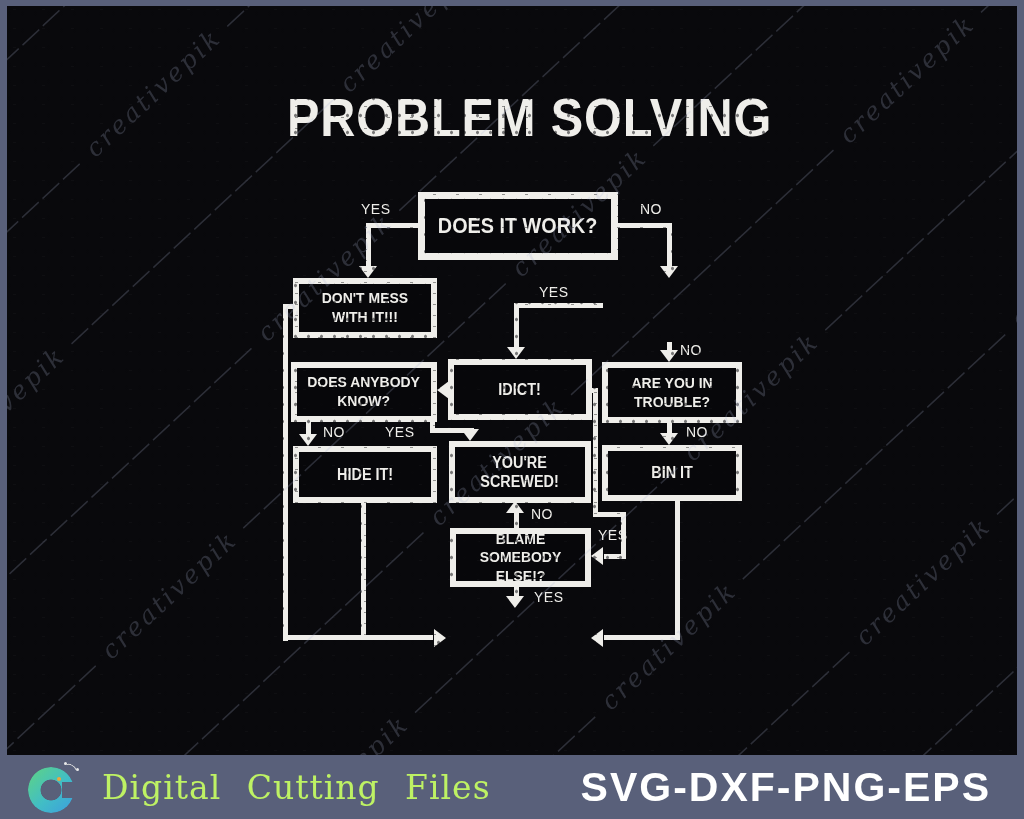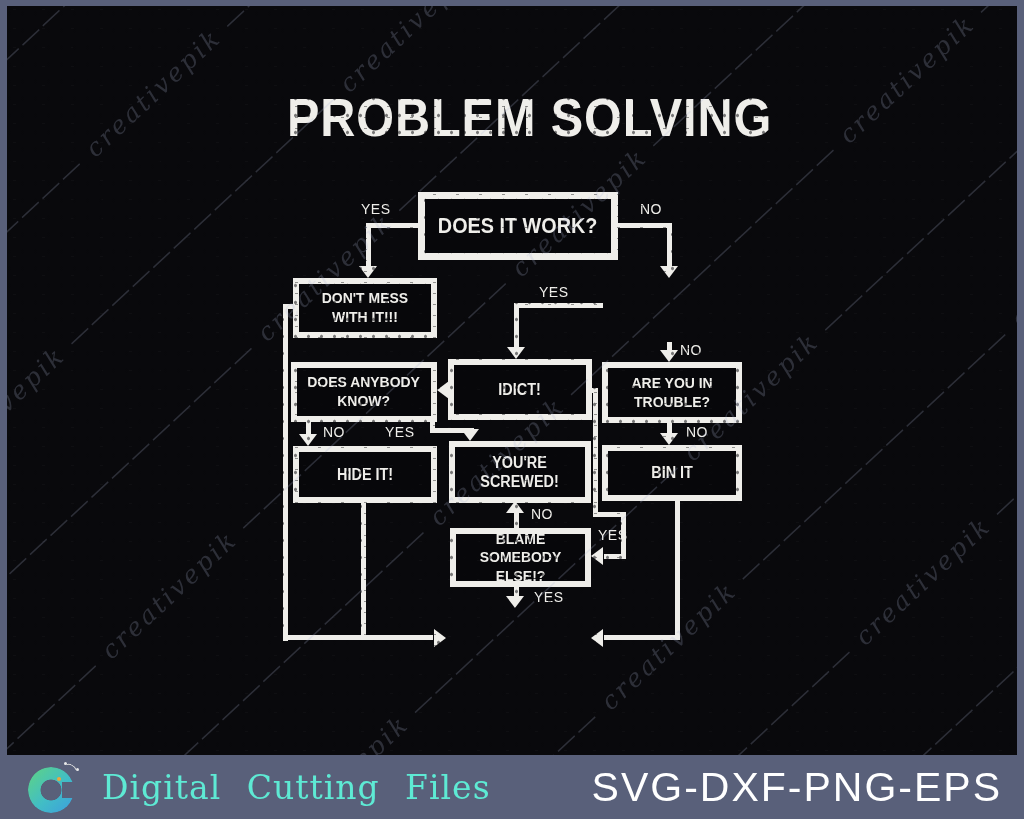--- a/index.html
+++ b/index.html
@@ -17,23 +17,23 @@
      -webkit-mask:radial-gradient(closest-side,transparent 44%,#000 47%);
      mask:radial-gradient(closest-side,transparent 44%,#000 47%);}
   .logo-gap{position:absolute;left:34px;top:17px;width:14px;height:16px;background:#59607a;}
   .spark-dot{position:absolute;border-radius:50%;}
   .spark-amber{left:29px;top:12px;width:4px;height:4px;background:#eda63e;}
   .spark-w1{left:36px;top:-3px;width:3px;height:3px;background:#e9e9e9;}
   .spark-w2{left:48px;top:3px;width:3px;height:3px;background:#e9e9e9;}
   .spark-arc{position:absolute;left:33px;top:-1px;width:14px;height:13px;border:1.5px solid transparent;
      border-top-color:#dcdcdc;border-radius:50%;transform:rotate(28deg);}
   .product-label{position:absolute;left:102px;top:0;height:64px;display:flex;align-items:center;
-     color:#5eead4;font-family:"DejaVu Serif",serif;font-size:33px;letter-spacing:1px;word-spacing:14px;}
-  .formats-label{position:absolute;right:22px;top:0;height:64px;display:flex;align-items:center;
-     color:#ffffff;font-weight:normal;font-size:41px;letter-spacing:2px;}
+     color:#bef264;font-family:"DejaVu Serif",serif;font-size:33px;letter-spacing:1px;word-spacing:14px;}
+  .formats-label{position:absolute;right:33px;top:0;height:64px;display:flex;align-items:center;
+     color:#ffffff;font-weight:bold;font-size:41px;letter-spacing:2px;}
   
   .watermark{position:absolute;left:-480px;top:-540px;width:2100px;height:1950px;z-index:5;
      transform:rotate(-43deg);pointer-events:none;}
   .watermark .wline{white-space:nowrap;line-height:126px;font-size:25px;font-style:italic;
      font-family:"DejaVu Serif",serif;letter-spacing:3px;color:rgba(175,183,212,0.22);}
   .watermark .wline:nth-child(even){margin-left:-230px;}
   
   .fc{position:absolute;inset:0;z-index:3;}
   .title{position:absolute;left:262px;top:86px;width:500px;text-align:center;color:#efeeea;
      font-weight:bold;font-size:54px;letter-spacing:1px;transform:scaleX(0.9);white-space:nowrap;}

